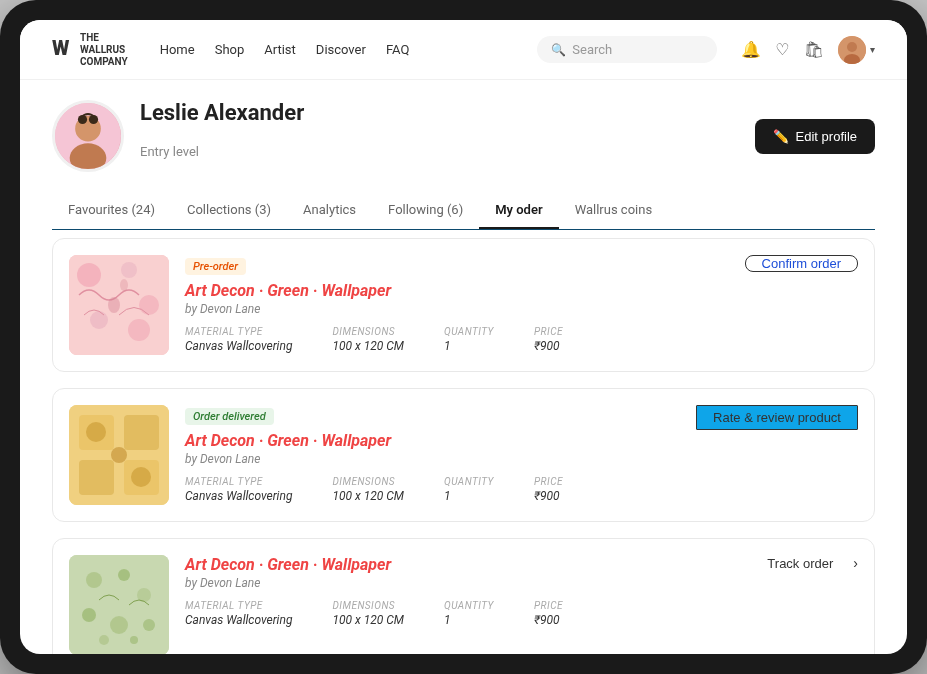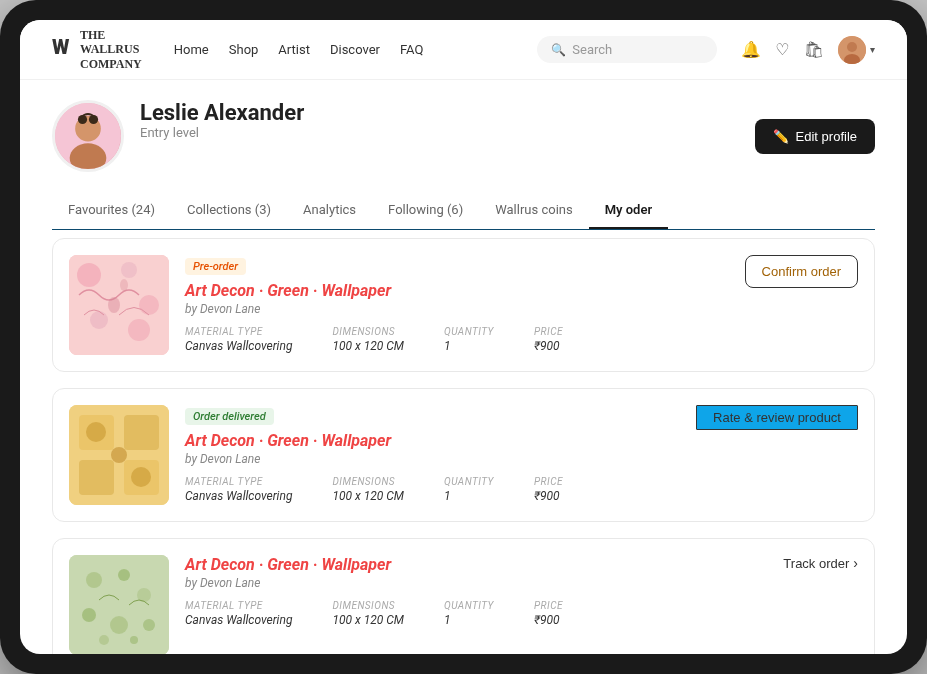--- a/index.html
+++ b/index.html
@@ -47,26 +47,25 @@
       align-items: center;
       gap: 6px;
       margin-right: 8px;
     }
     .logo-w {
       font-weight: 900;
       font-size: 18px;
       color: #333;
     }
     .logo-text {
-      font-size: 12px;
+      font-size: 10px;
       font-weight: 700;
       color: #333;
       line-height: 1.2;
       text-transform: uppercase;
-      font-family: Liberation Serif, serif;
     }
     .nav-links {
       display: flex;
       gap: 20px;
       flex: 1;
     }
     .nav-link {
       font-size: 13px;
       color: #333;
       cursor: pointer;
@@ -149,21 +148,21 @@
       border: 3px solid #f0f0f0;
     }
     .profile-name {
       font-size: 22px;
       font-weight: 700;
       color: #222;
     }
     .profile-level {
       font-size: 13px;
       color: #888;
-      margin-top: 0;
+      margin-top: 19px;
     }
     .edit-profile-btn {
       display: flex;
       align-items: center;
       gap: 6px;
       background: #1a1a1a;
       color: #fff;
       border: none;
       border-radius: 8px;
       padding: 10px 18px;
@@ -276,43 +275,43 @@
     }
     .order-action {
       display: flex;
       align-items: center;
       flex-shrink: 0;
       margin-left: auto;
     }
     .btn-confirm {
       border: 1.5px solid #333;
       background: #fff;
-      color: #a16207;
+      color: #1d4ed8;
       border-radius: 8px;
-      padding: 8px 16px;
+      padding: 0 16px;
       font-size: 13px;
       font-weight: 500;
       cursor: pointer;
       white-space: nowrap;
     }
     .btn-rate {
       border: 1.5px solid #333;
       background: #0ea5e9;
       color: #333;
       border-radius: 1px;
       padding: 4px 16px;
       font-size: 13px;
       font-weight: 500;
       cursor: pointer;
       white-space: nowrap;
     }
     .btn-track {
       display: flex;
       align-items: center;
-      gap: 4px;
+      gap: 20px;
       background: none;
       border: none;
       color: #333;
       font-size: 13px;
       font-weight: 500;
       cursor: pointer;
     }
     
     .pattern-pink {
       width: 100%;
@@ -409,22 +408,22 @@
           <span>✏️</span>
           <span>Edit profile</span>
         </button>
       </div>
 
       <div class="tabs-bar">
         <span class="tab-item">Favourites (24)</span>
         <span class="tab-item">Collections (3)</span>
         <span class="tab-item">Analytics</span>
         <span class="tab-item">Following (6)</span>
+        <span class="tab-item active">My oder</span>
         <span class="tab-item">Wallrus coins</span>
-        <span class="tab-item active">My oder</span>
       </div>
 
       <div class="order-card">
         <div class="order-image">
           <div class="pattern-pink">
             <svg width="100" height="100" viewBox="0 0 100 100">
               <rect width="100" height="100" fill="#f9d0d0"></rect>
               <circle cx="20" cy="20" r="12" fill="#f0a0b0" opacity="0.6"></circle>
               <circle cx="60" cy="15" r="8" fill="#e8b0c0" opacity="0.5"></circle>
               <circle cx="80" cy="50" r="10" fill="#f0a0b0" opacity="0.5"></circle>

